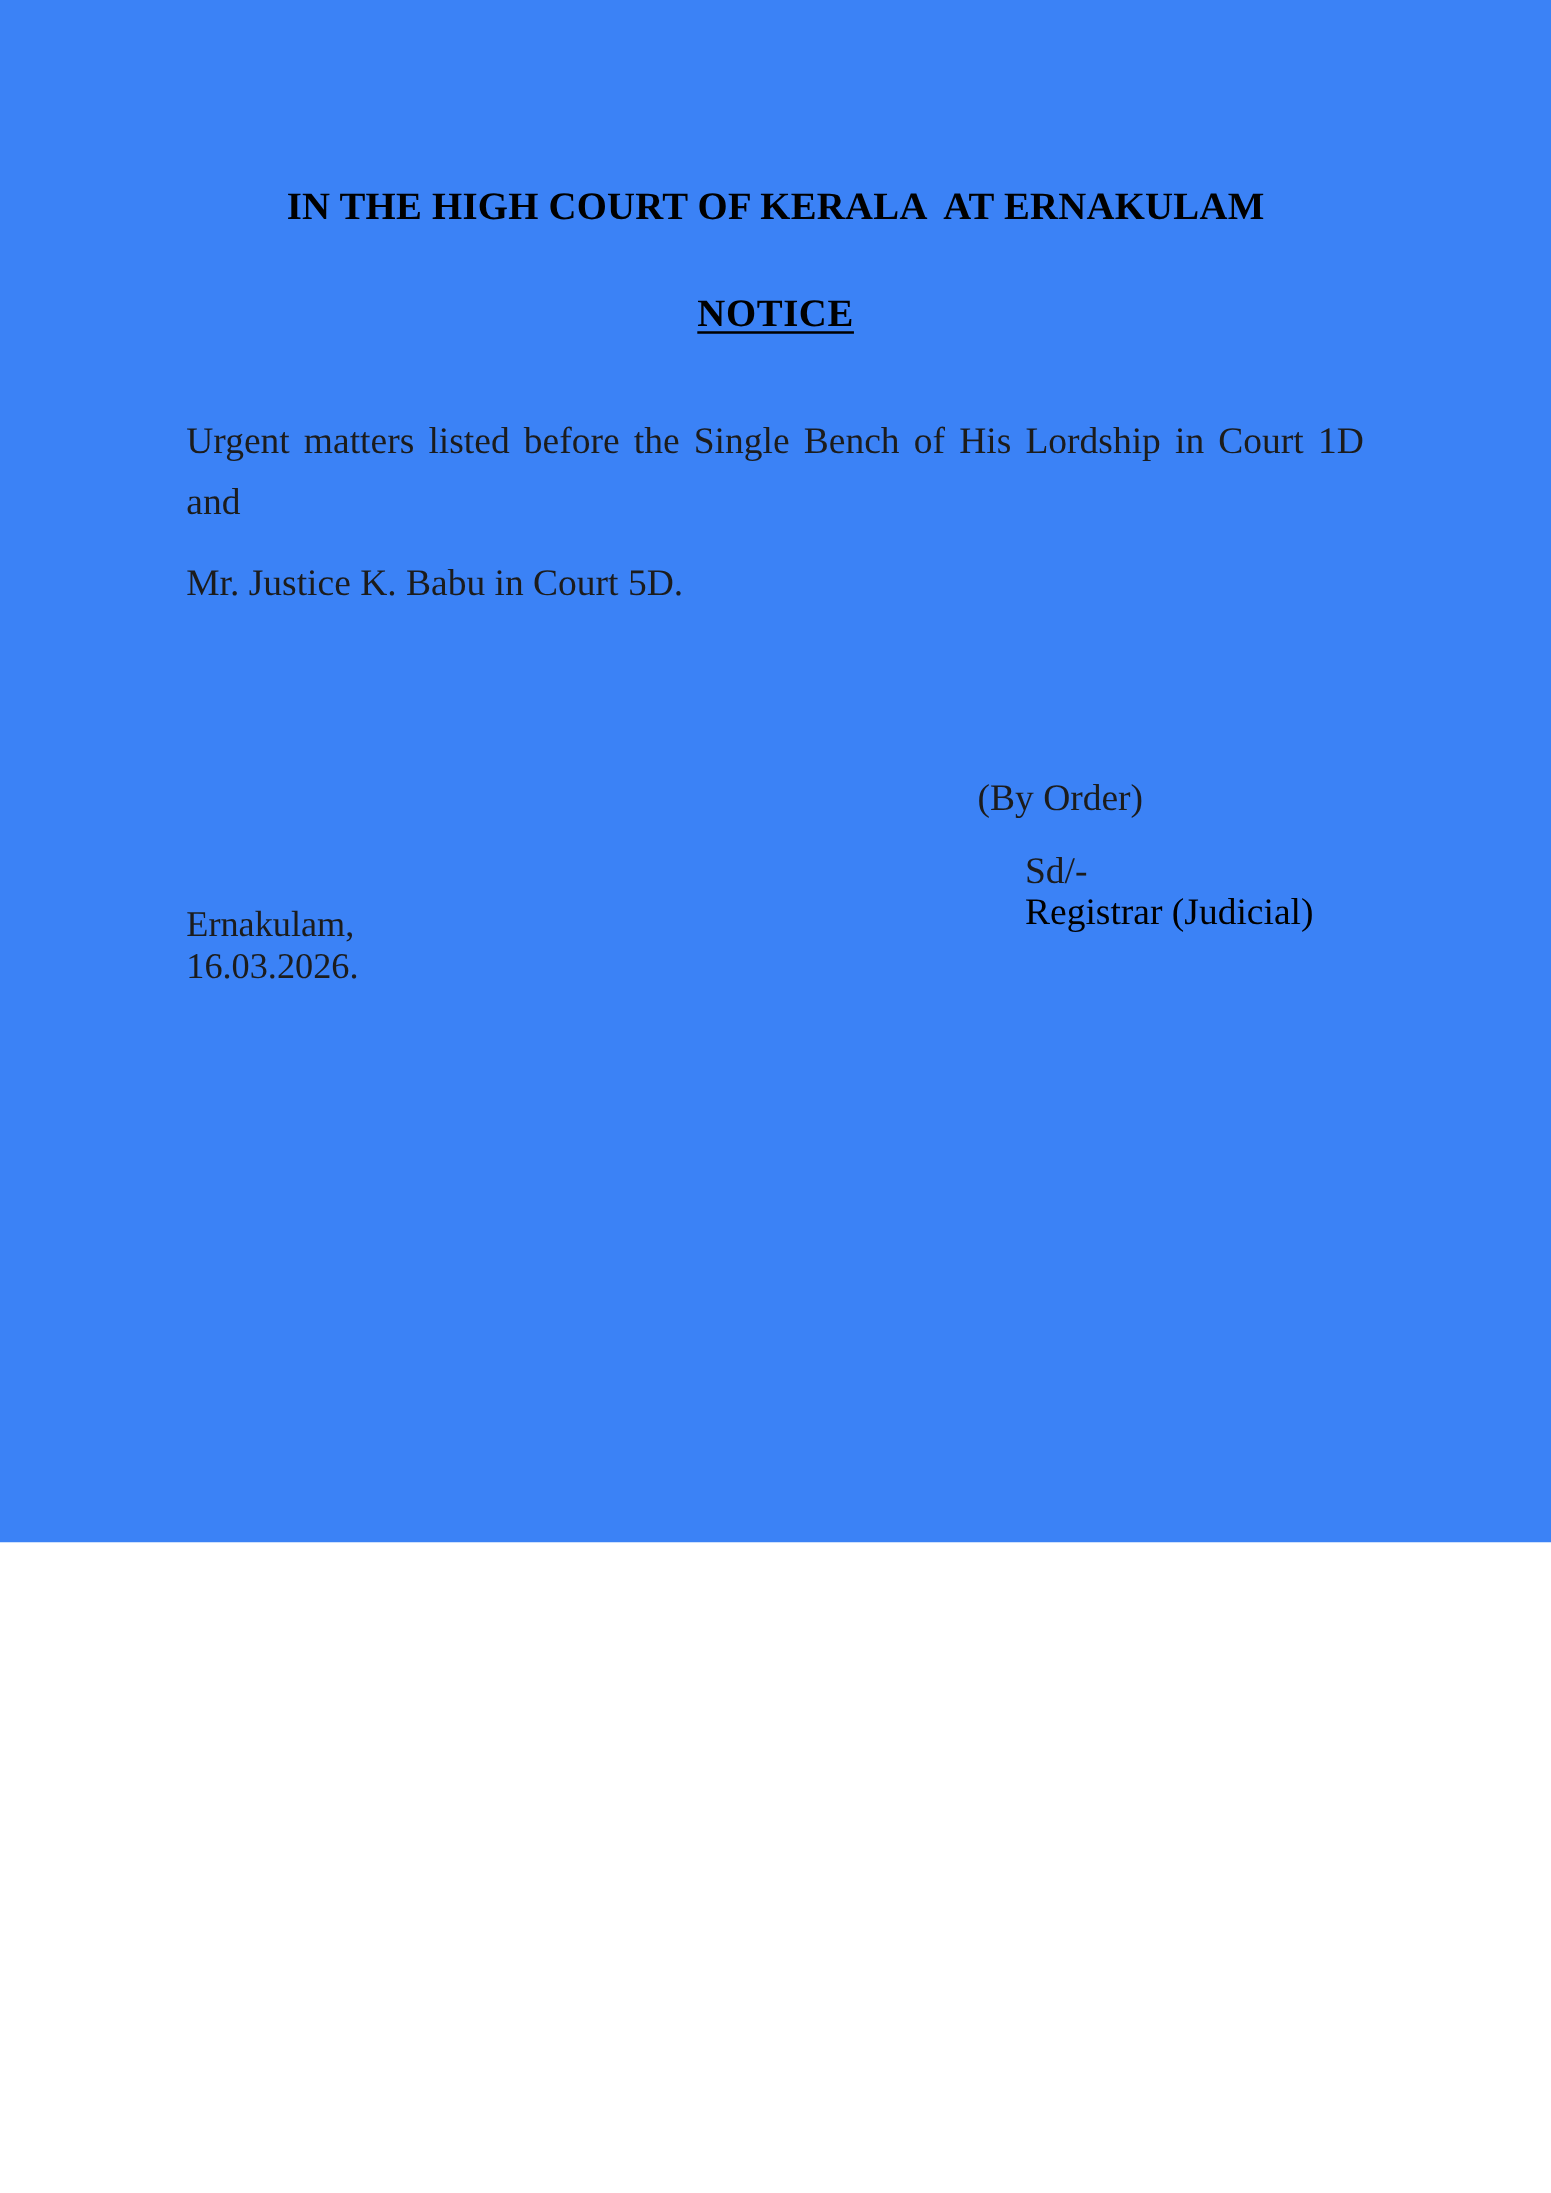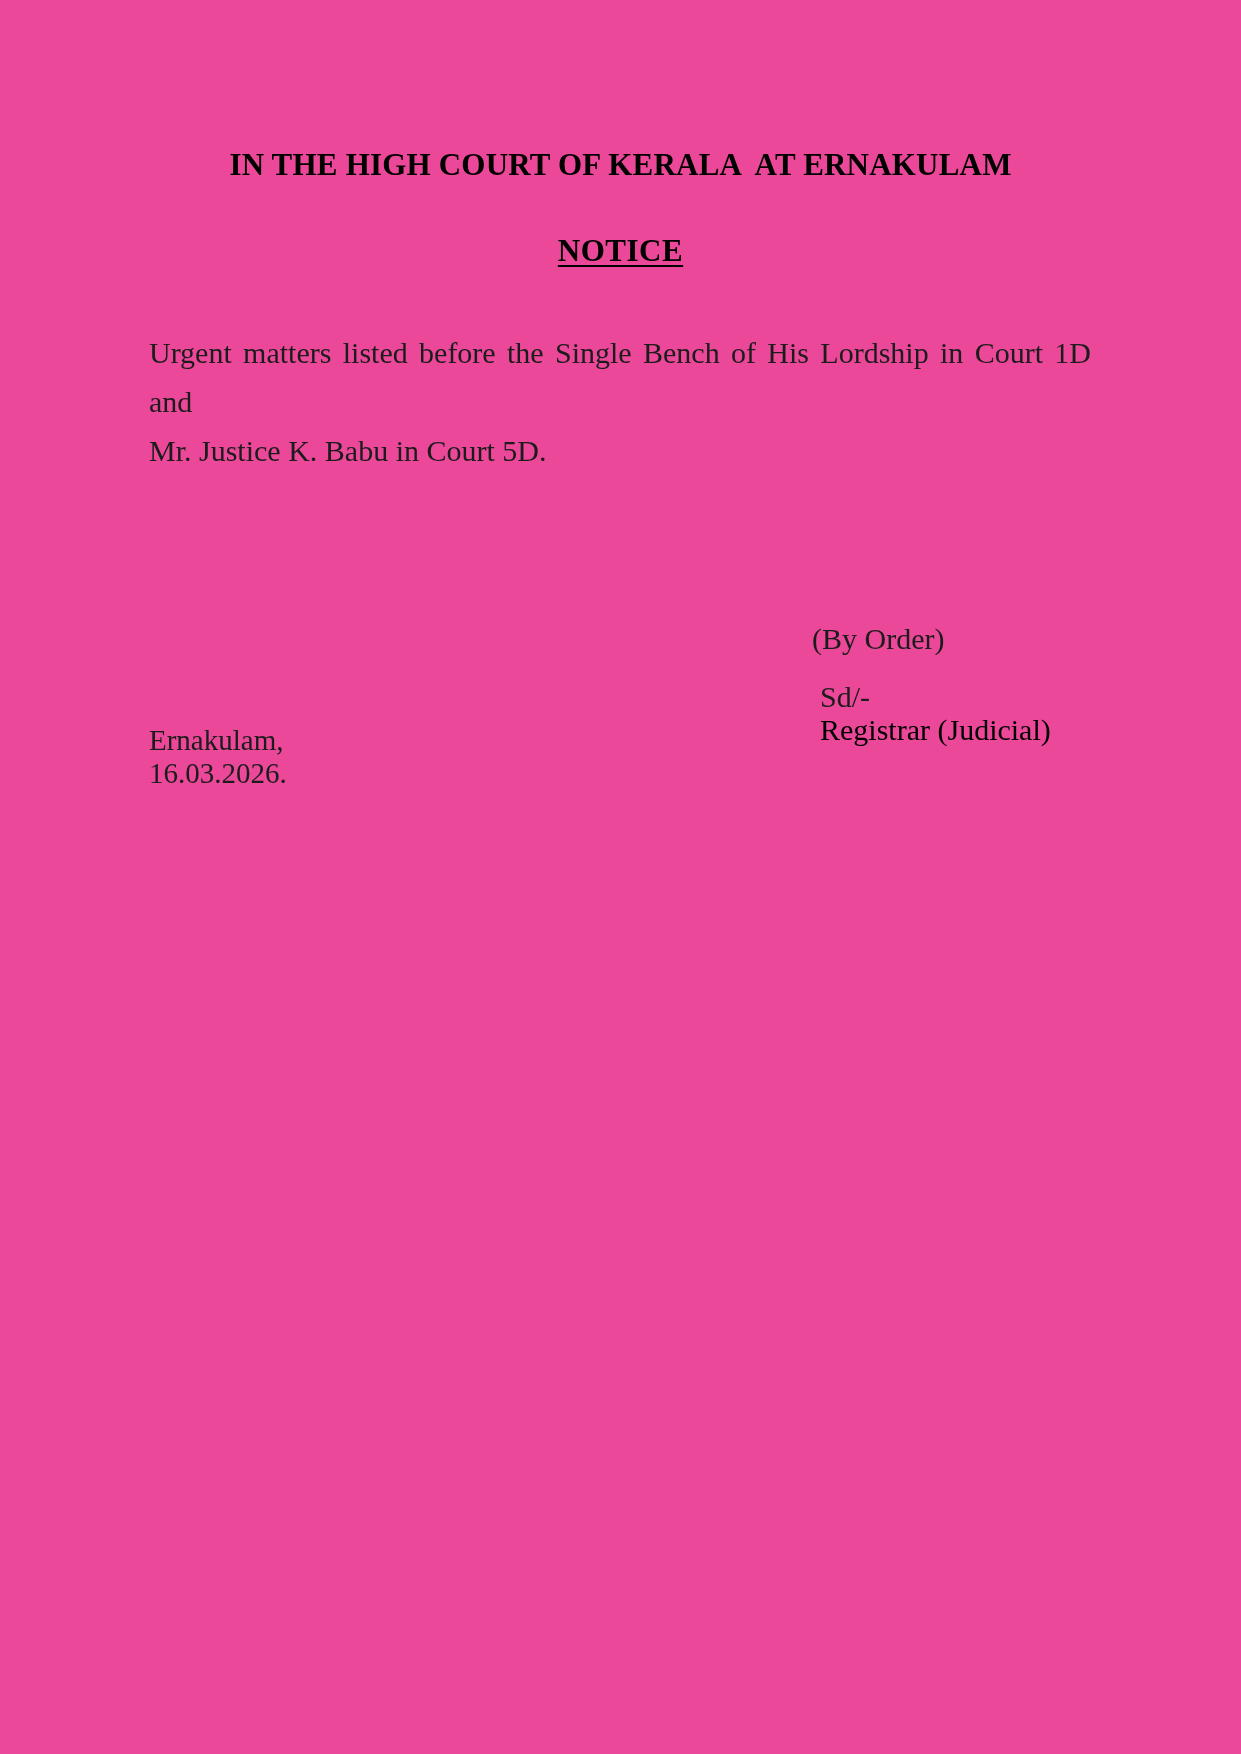--- a/index.html
+++ b/index.html
@@ -3,22 +3,22 @@
 <meta charset="utf-8">
 <style>
   html, body {
     margin: 0;
     padding: 0;
     background: #ffffff;
   }
   .page {
     position: relative;
     width: 1241px;
-    height: 1754px;
-    background: #ec4899;
+    height: 1234px;
+    background: #3b82f6;
     font-family: "Liberation Serif", "DejaVu Serif", serif;
     color: #1c1c1c;
     overflow: hidden;
   }
   .court-title {
     position: absolute;
     top: 147px;
     left: 0;
     width: 100%;
     text-align: center;
@@ -56,25 +56,26 @@
   }
   .body-line {
     text-align: justify;
     text-align-last: justify;
   }
   .body-line.first {
     text-indent: 73px;
   }
   .body-line.last {
     text-align-last: left;
+    margin-top: 16px;
   }
   .by-order {
     position: absolute;
     top: 622px;
-    left: 812px;
+    left: 782px;
     font-size: 30px;
     color: #1c1c1c;
   }
   .sign-left {
     position: absolute;
     top: 724px;
     left: 149px;
     font-size: 29px;
     line-height: 33px;
     color: #1c1c1c;

